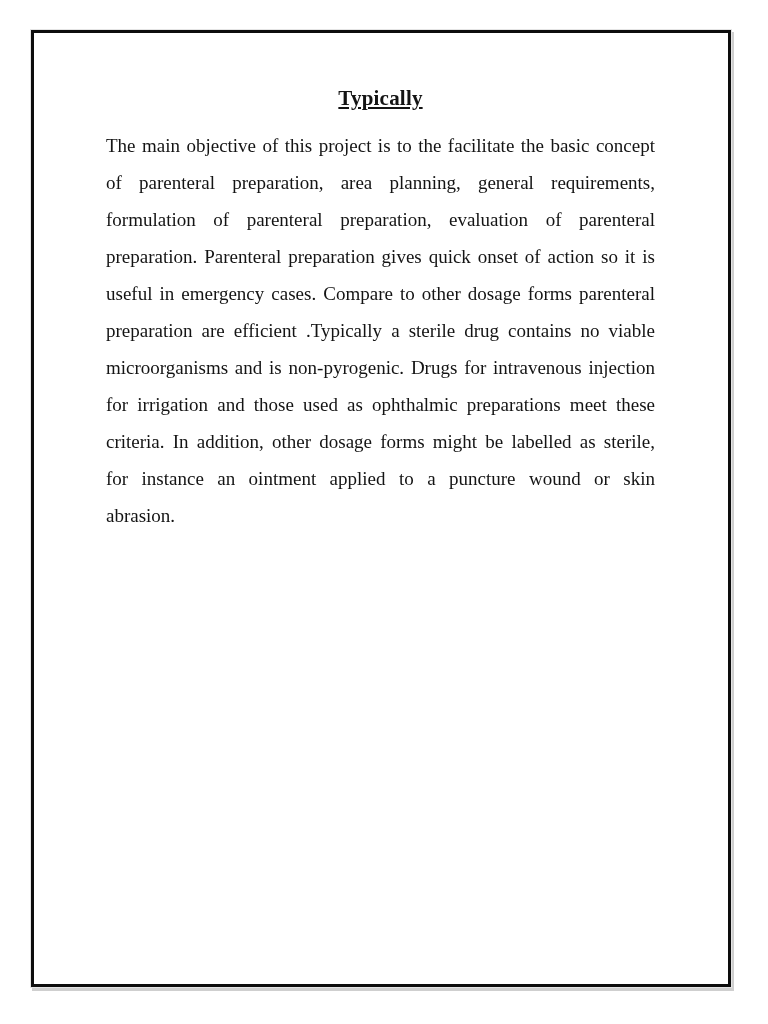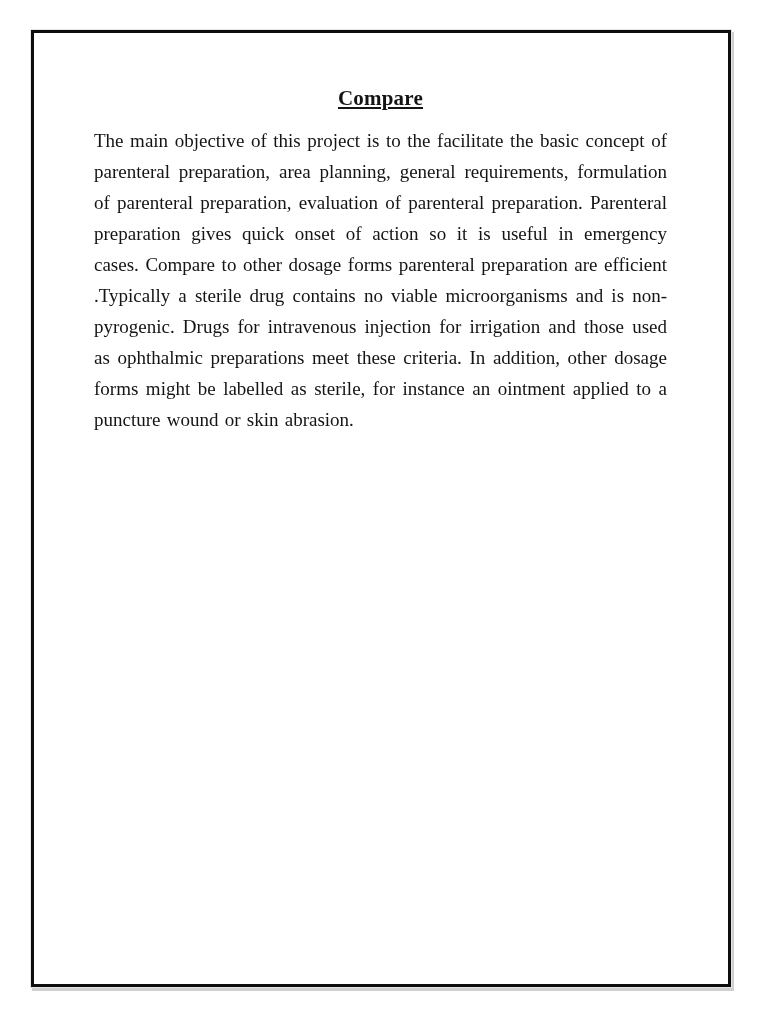--- a/index.html
+++ b/index.html
@@ -33,28 +33,28 @@
     text-align: center;
     font-size: 21px;
     font-weight: bold;
     text-decoration: underline;
     letter-spacing: 0.2px;
     margin: 0 0 14px 0;
     line-height: 26px;
   }
   .doc-paragraph {
     font-size: 19px;
-    line-height: 31px;
+    line-height: 37px;
     text-align: justify;
     text-align-last: left;
     word-spacing: 1.5px;
-    margin: 4px;
+    margin: 16px;
   }
 </style>
 </head>
 <body>
 
 <div class="page-frame">
   <div class="page-inner">
-    <h1 class="doc-title">Compare</h1>
+    <h1 class="doc-title">Typically</h1>
     <p class="doc-paragraph">The main objective of this project is to the facilitate the basic concept of parenteral preparation, area planning, general requirements, formulation of parenteral preparation, evaluation of parenteral preparation. Parenteral preparation gives quick onset of action so it is useful in emergency cases. Compare to other dosage forms parenteral preparation are efficient .Typically a sterile drug contains no viable microorganisms and is non-pyrogenic. Drugs for intravenous injection for irrigation and those used as ophthalmic preparations meet these criteria. In addition, other dosage forms might be labelled as sterile, for instance an ointment applied to a puncture wound or skin abrasion.</p>
   </div>
 </div>
 
 </body></html>

